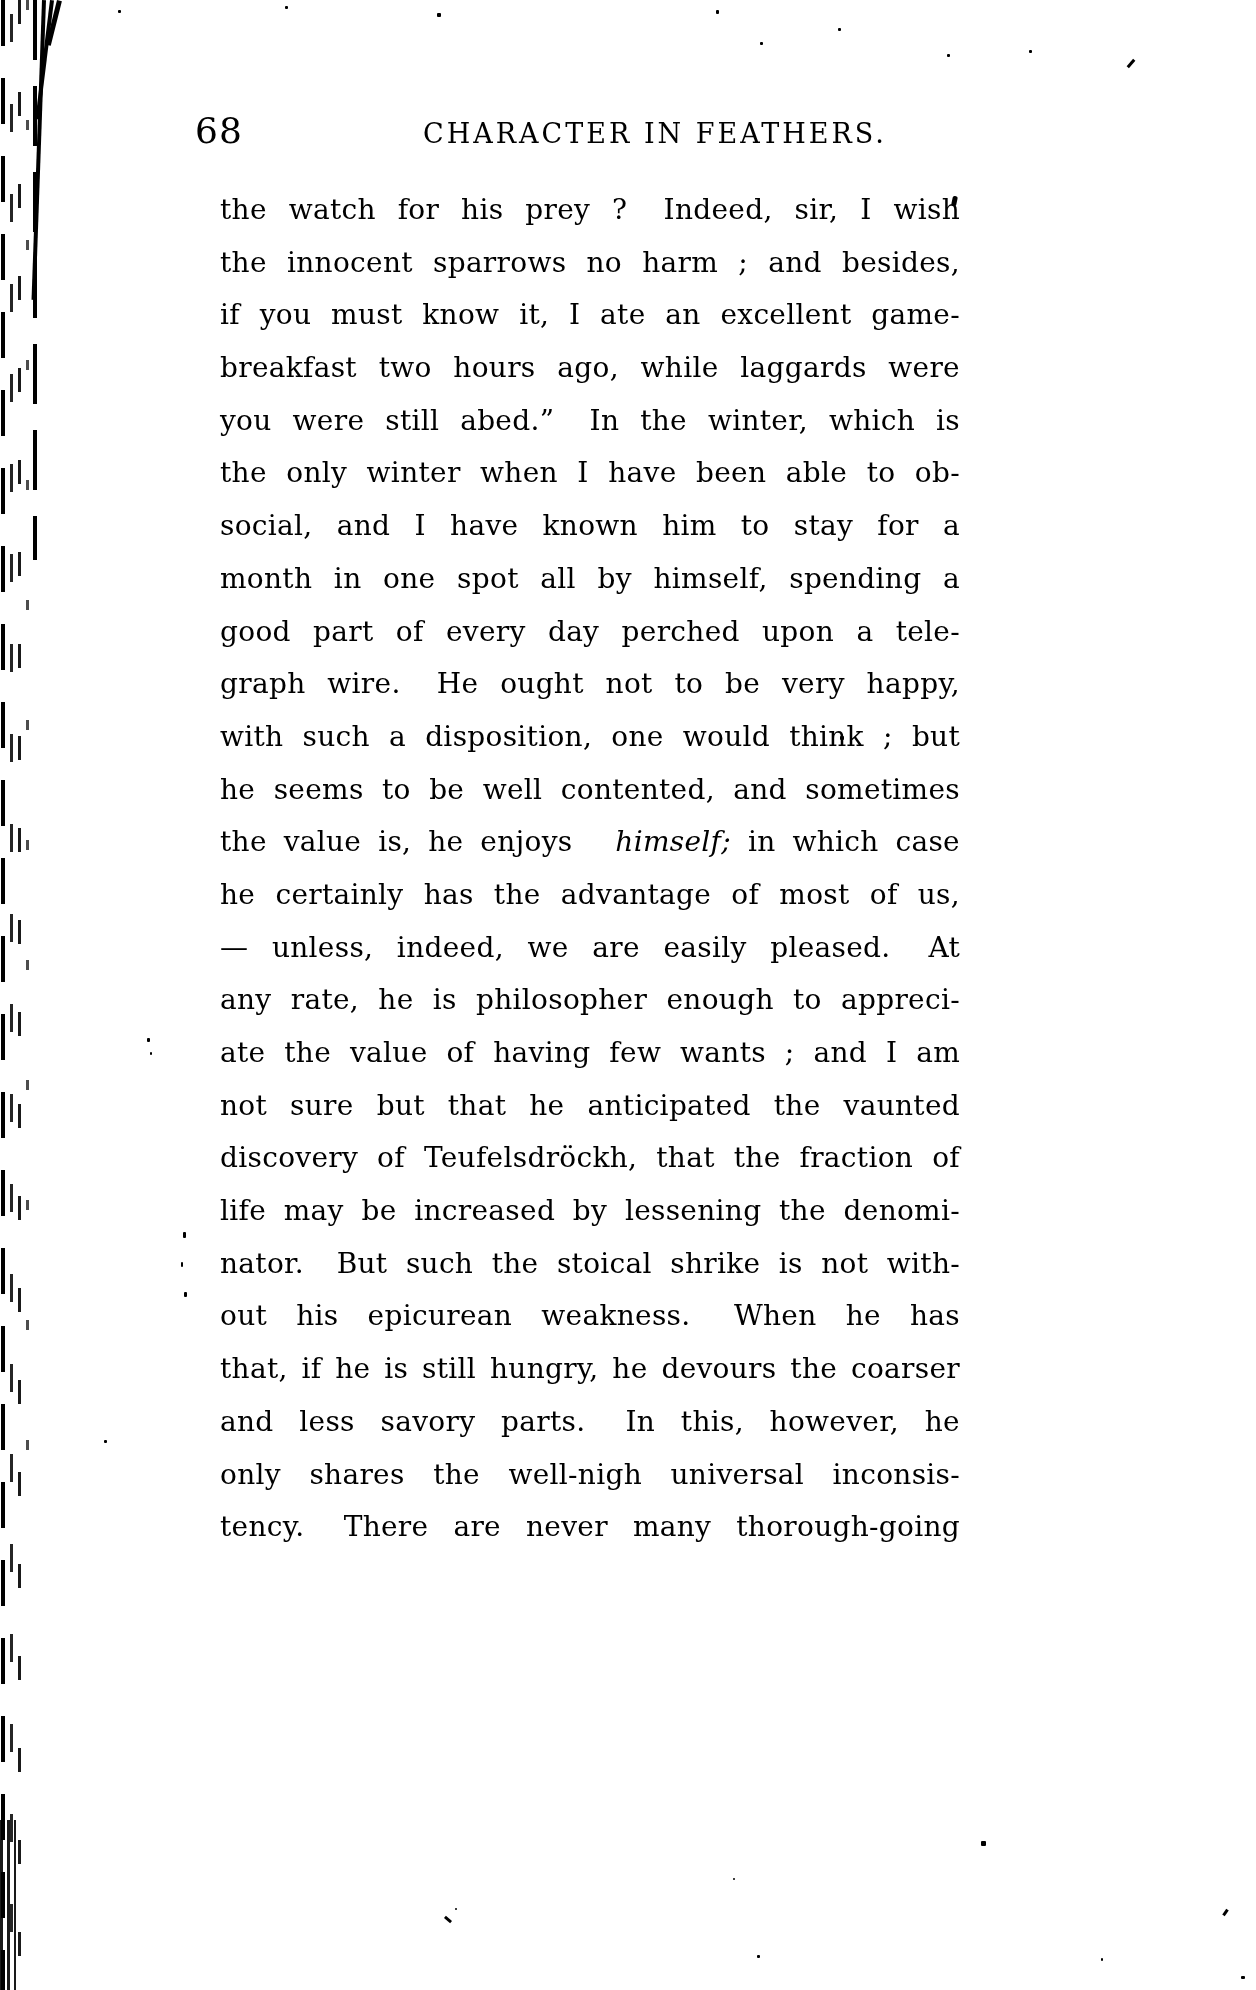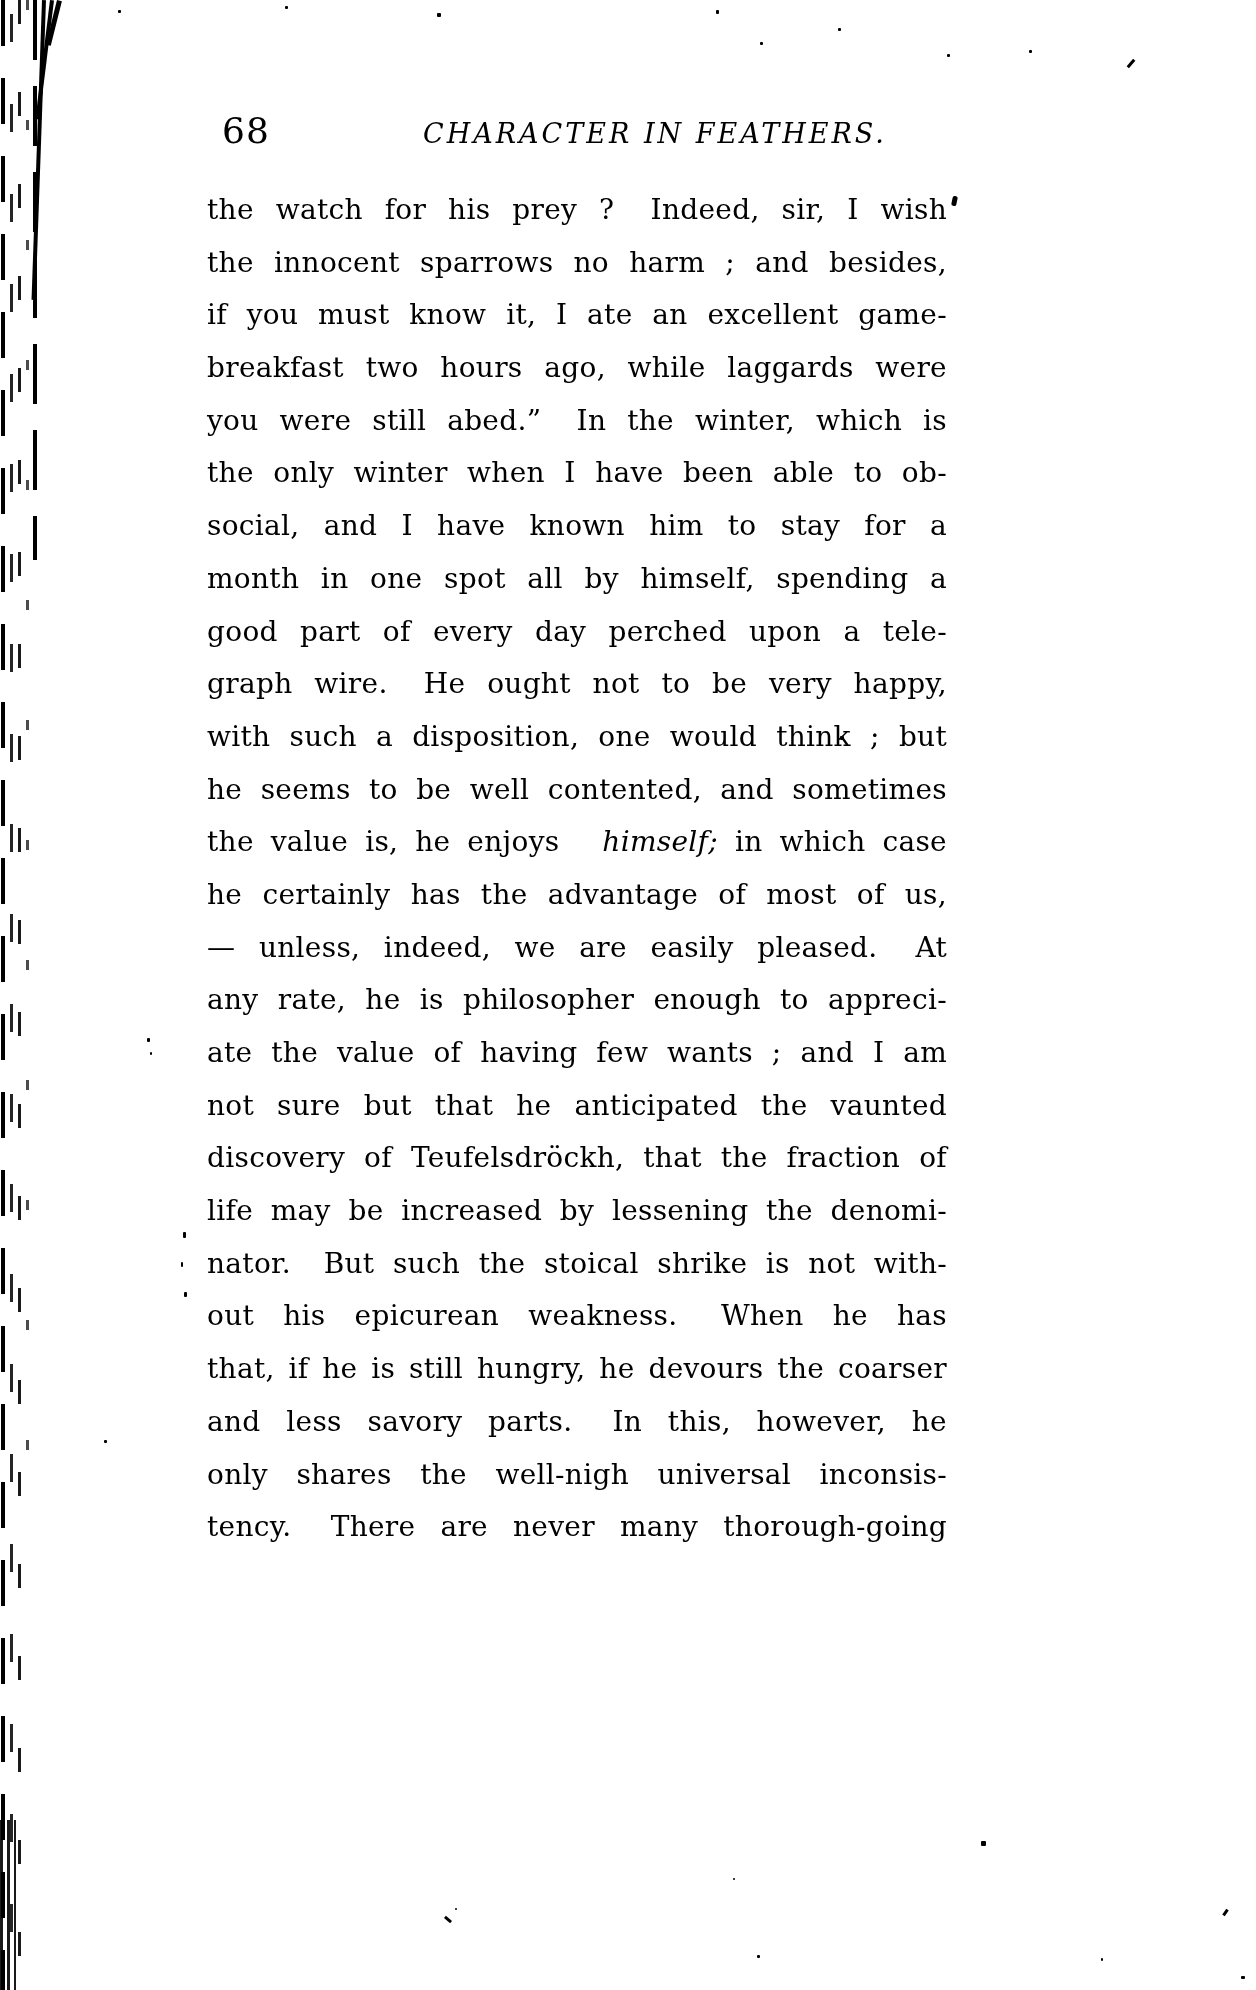--- a/index.html
+++ b/index.html
@@ -6,34 +6,33 @@
   .page{
     position:relative;
     width:1256px;height:1990px;
     background:#ffffff;
     overflow:hidden;
     font-family:"DejaVu Serif", serif;
     color:#000;
   }
   
   .page-number{
-    position:absolute;left:222px;top:110px;
+    position:absolute;left:195px;top:110px;
     font-size:36px;letter-spacing:1px;
   }
   .running-title{
     position:absolute;left:360px;top:118px;width:590px;
     text-align:center;
-    font-style:italic;
     font-size:27px;
     letter-spacing:3px;
     white-space:nowrap;
   }
   
   .text-block{
-    position:absolute;left:207px;top:184px;width:740px;
+    position:absolute;left:220px;top:184px;width:740px;
   }
   .text-line{
     font-size:28px;
     line-height:52.7px;
     height:52.7px;
     text-align:justify;
     text-align-last:justify;
     white-space:normal;
     letter-spacing:0.3px;
   }

